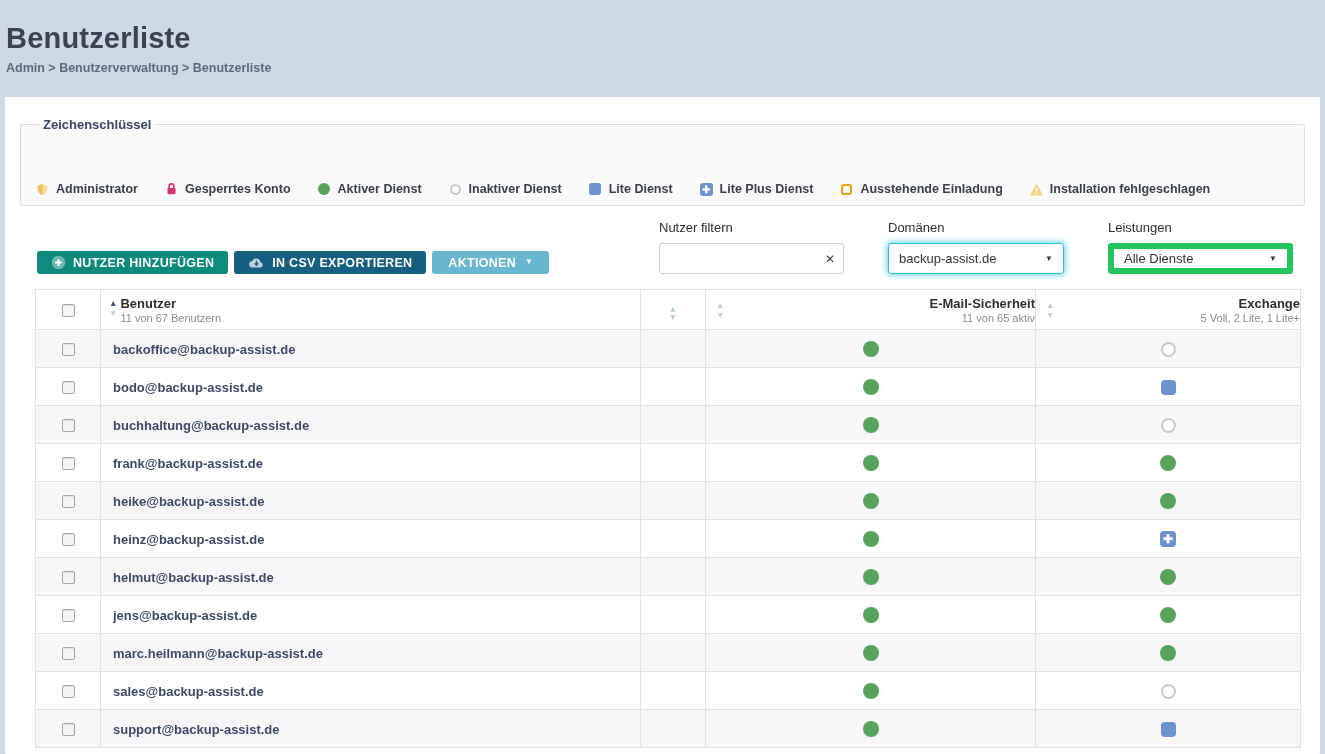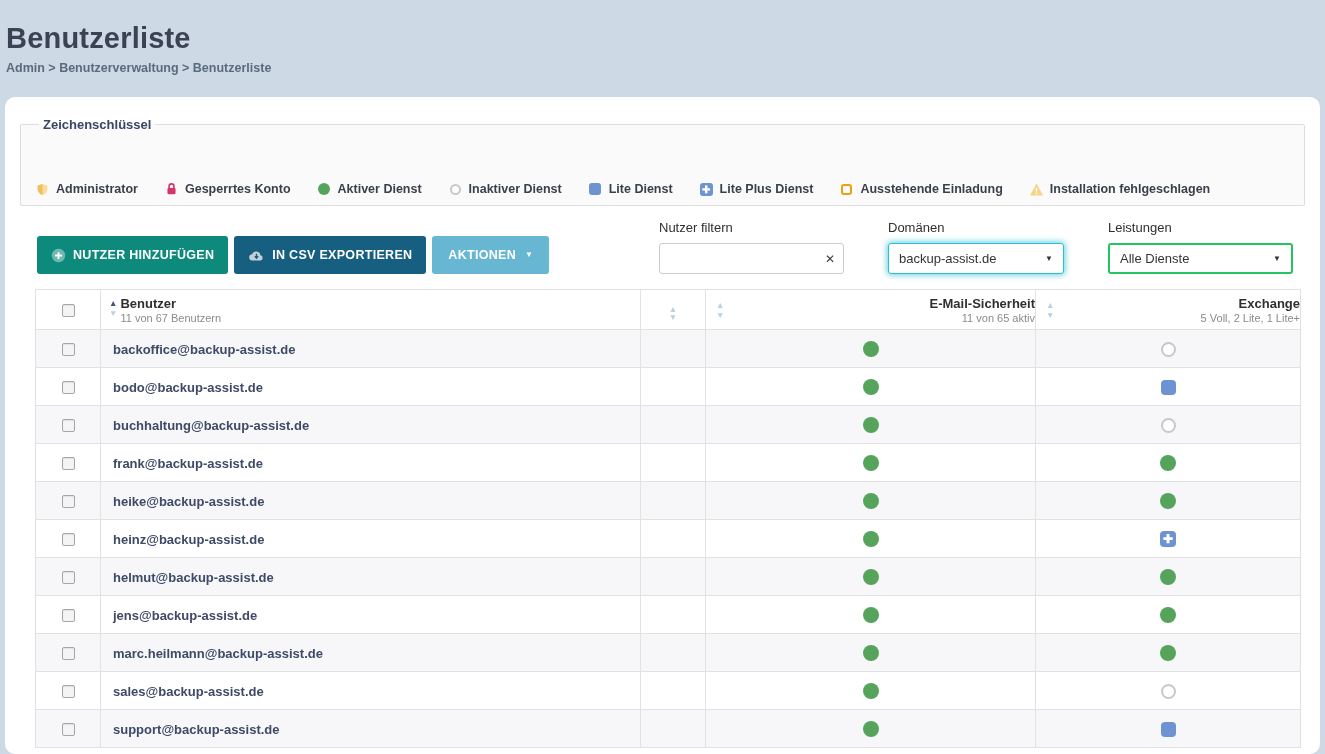--- a/index.html
+++ b/index.html
@@ -10,21 +10,21 @@
     color: #333;
   }
   
   .topbar { padding: 22px 0 0 6px; height: 97px; }
   .page-title { font-size: 29px; font-weight: bold; color: #3b4254; letter-spacing: .2px; }
   .crumb { margin-top: 6px; font-size: 12.5px; font-weight: bold; color: #5b6b7c; }
 
   
   .panel {
     position: absolute; left: 5px; right: 5px; top: 97px; bottom: 0;
-    background: #fff; border-radius: 10px;
+    background: #fff; border-radius: 1px;
   }
 
   
   fieldset.legendbox {
     margin: 20px 15px 0 15px;
     border: 1px solid #ddd; border-radius: 2px;
     background: #fafafa;
     padding: 6px 12px 9px 12px;
   }
   fieldset.legendbox legend {
@@ -37,21 +37,21 @@
   .lg-label { font-size: 12.5px; font-weight: bold; color: #3a3f4a; }
 
   
   .toolbar {
     display: flex; align-items: flex-end; justify-content: space-between;
     margin: 14px 27px 0 32px;
   }
   .btn-group { display: flex; gap: 6px; }
   .btn {
     display: inline-flex; align-items: center; gap: 7px;
-    height: 38px; padding: 0 14px;
+    height: 23px; padding: 0 14px;
     border: none; border-radius: 3px; cursor: pointer;
     font-family: "Liberation Sans", sans-serif;
     font-size: 12.5px; font-weight: bold; color: #fff; letter-spacing: .3px;
   }
   .btn-add { background: var(--btn-add, #0e8a7d); }
   .btn-csv { background: var(--btn-csv, #175f80); }
   .btn-actions { background: var(--btn-actions, #68b7d2); padding: 0 16px; }
   .btn .ico { display: inline-flex; }
   .btn .caret { font-size: 8px; margin-left: 2px; transform: translateY(-1px); }
 
@@ -65,21 +65,21 @@
     font-family: "Liberation Sans", sans-serif; font-size: 13px; color: #333;
     outline: none; background: #fff;
   }
   .input-wrap .clear {
     position: absolute; right: 9px; top: 50%; transform: translateY(-50%);
     font-size: 12px; color: #3c3c3c; cursor: pointer; line-height: 1;
   }
   .select {
     display: flex; align-items: center; justify-content: space-between;
     height: 31px; padding: 0 10px; background: #fff; cursor: pointer;
-    border: 2px solid #22c55e; border-radius: 3px; font-size: 13px; color: #333;
+    border: 6px solid #22c55e; border-radius: 3px; font-size: 13px; color: #333;
   }
   .select .caret { font-size: 8px; color: #333; margin-left: 10px; }
   .select.domains { width: 176px; }
   .select.services { width: 185px; }
   .select.focused {
     border: 1px solid var(--focus-glow, #2bc0d4);
     box-shadow: 0 0 6px 1px rgba(43,192,212,.75);
   }
 
   

